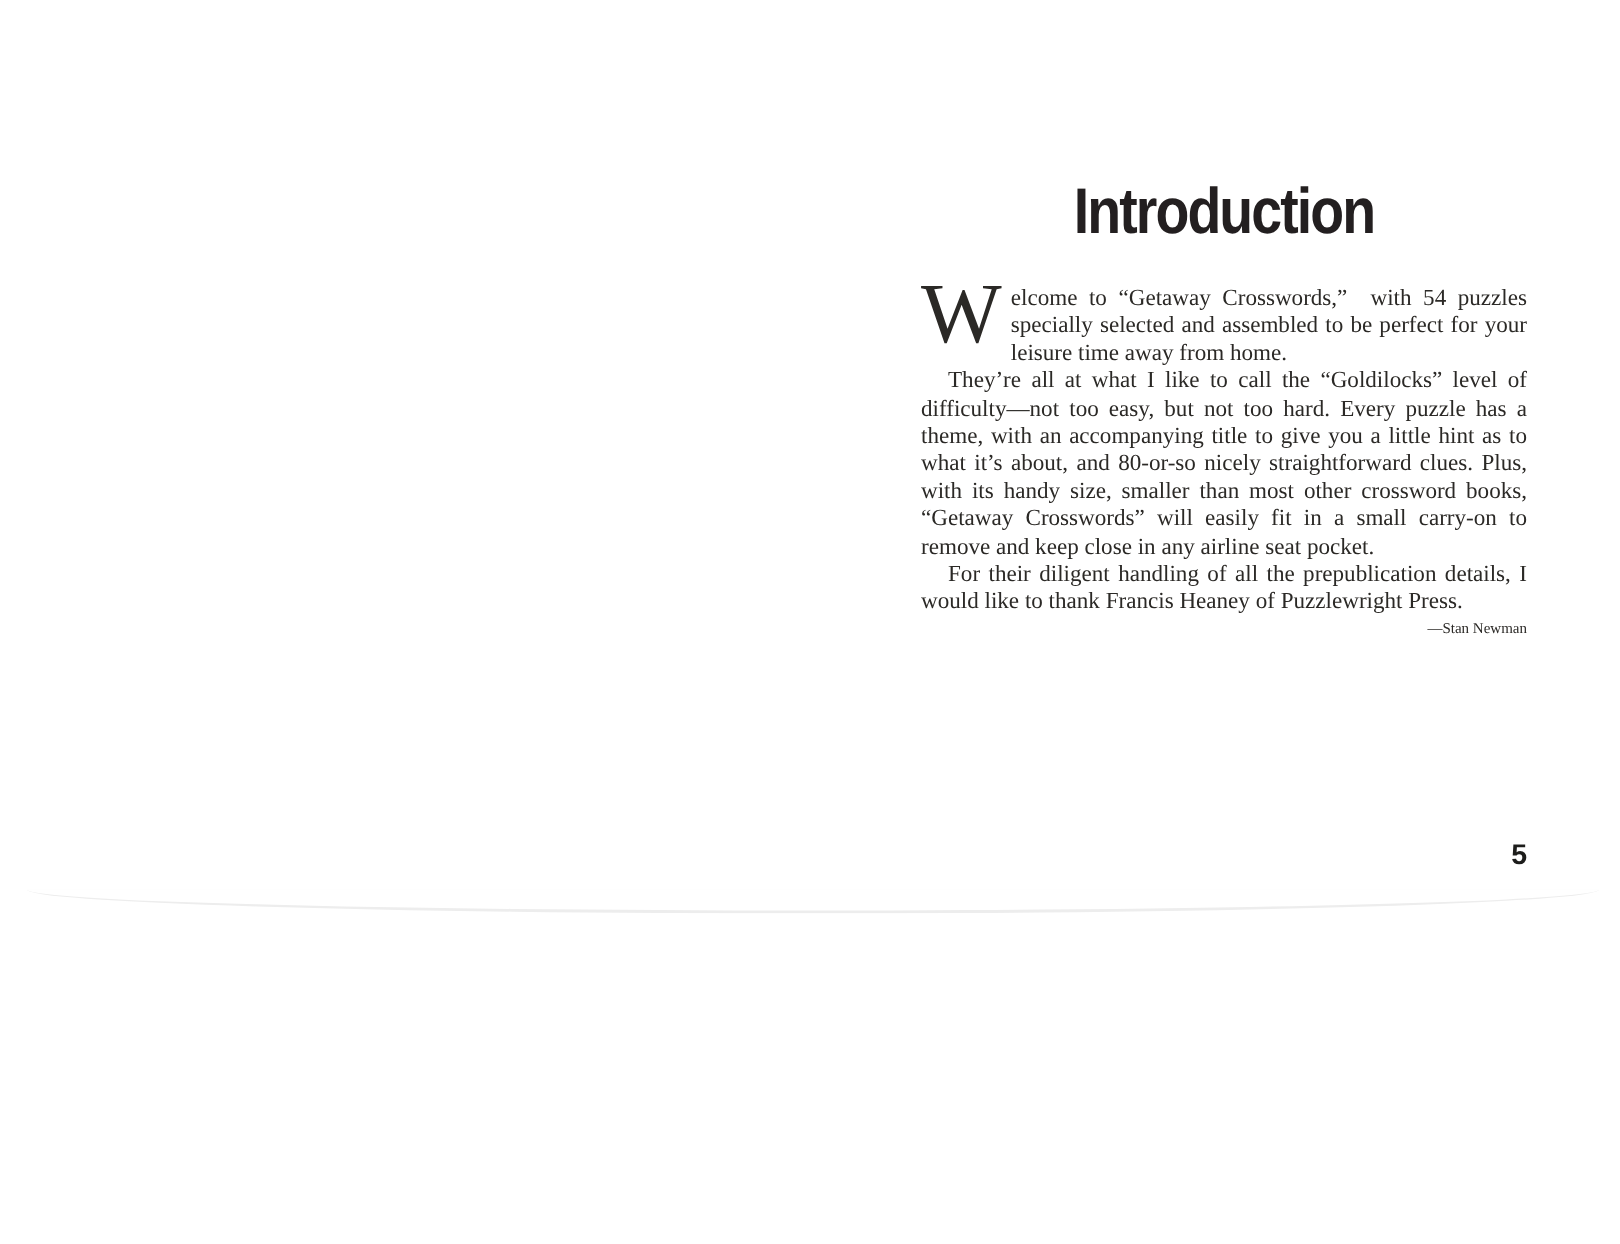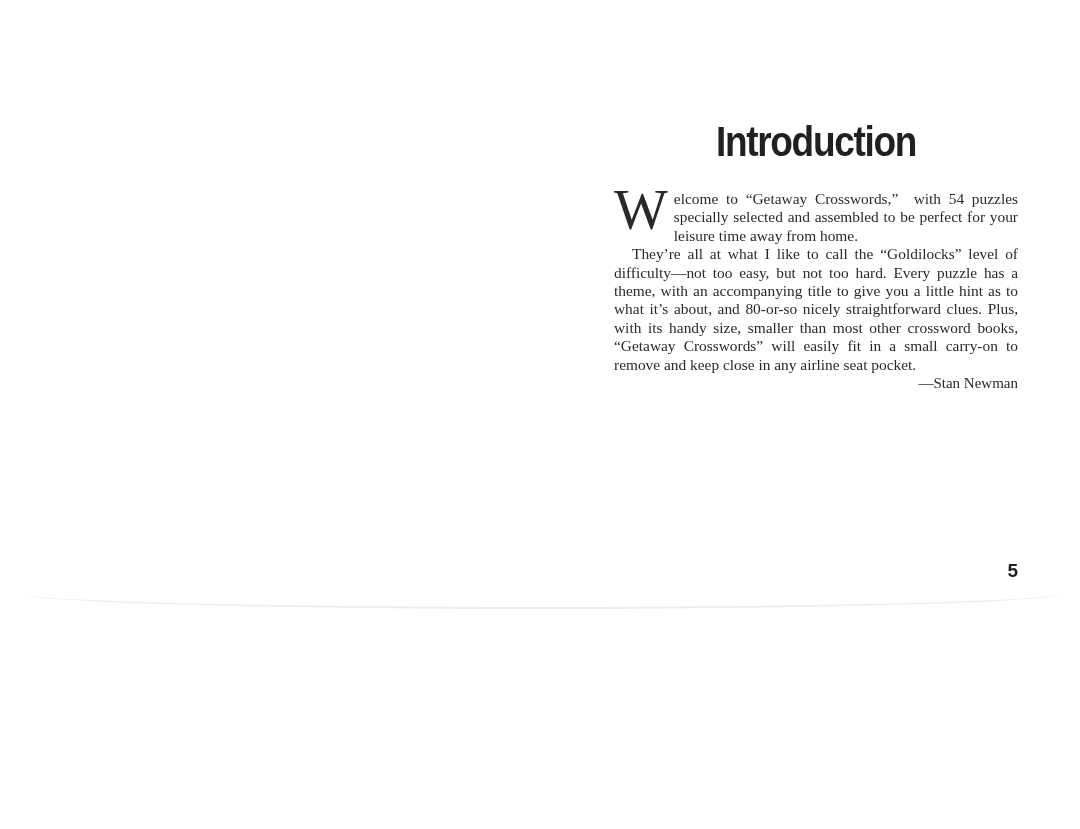--- a/index.html
+++ b/index.html
@@ -47,21 +47,21 @@
 
   .dropcap {
     float: left;
     font-size: 57px;
     line-height: 38px;
     padding: 1px 6px 0 0;
     color: #2b2926;
   }
 
   .signature {
-    font-size: 15px;
+    font-size: 10px;
     line-height: 18.4px;
     color: #2b2926;
     text-align: right;
   }
 
   .page-number {
     position: absolute;
     right: 62px;
     bottom: 32px;
     font-family: "Liberation Sans", sans-serif;
@@ -82,18 +82,19 @@
 </style>
 </head>
 <body>
 
 <div class="page">
   <div class="content-column">
     <h1 class="title">Introduction</h1>
     <div class="body-text">
         <p><span class="dropcap">W</span>elcome to “Getaway Crosswords,”&nbsp; with 54 puzzles specially selected and assembled to be perfect for your leisure time away from home.</p>
         <p class="indented">They’re all at what I like to call the “Goldilocks” level of difficulty—not too easy, but not too hard. Every puzzle has a theme, with an accompanying title to give you a little hint as to what it’s about, and 80-or-so nicely straightforward clues. Plus, with its handy size, smaller than most other crossword books, “Getaway Crosswords” will easily fit in a small carry-on to remove and keep close in any airline seat pocket.</p>
+        <p class="indented">For their diligent handling of all the prepublication details, I would like to thank Francis Heaney of Puzzlewright Press.</p>
       </div>
     <div class="signature">—Stan Newman</div>
   </div>
   <div class="page-number">5</div>
   <div class="page-edge-shadow"></div>
 </div>
 
 </body></html>

